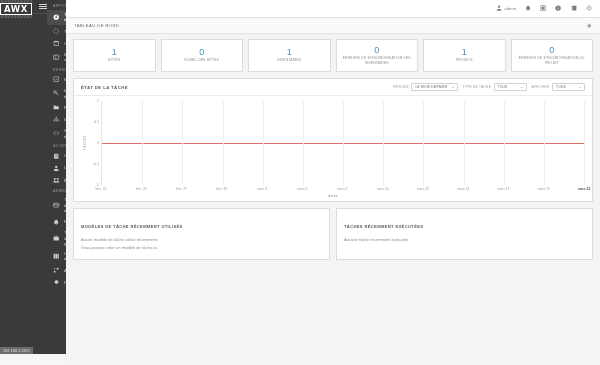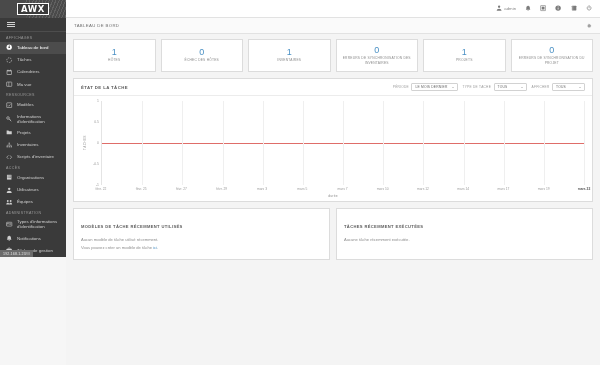--- a/index.html
+++ b/index.html
@@ -6,22 +6,22 @@
   html, body {
     width: 600px; height: 365px;
     font-family: "Liberation Sans", sans-serif;
     background: #f6f6f6;
     overflow: hidden;
   }
   #app { display: flex; width: 600px; height: 365px; position: relative; }
 
   
   .sidebar {
-    width: 66px; height: 257px; background: #3a3a3a;
-    display: flex; flex-direction: column; flex: none;
+    width: 66px; height: 354px; background: #3a3a3a;
+    display: flex; flex-direction: row; flex: none;
     position: relative;
   }
   .logo-area {
     height: 18px; background: #4a4a4a; position: relative;
     display: flex; align-items: center; justify-content: center;
     overflow: hidden;
   }
   .logo-box {
     border: 1.2px solid #fff; color: #fff;
     font-family: "DejaVu Sans", sans-serif;

